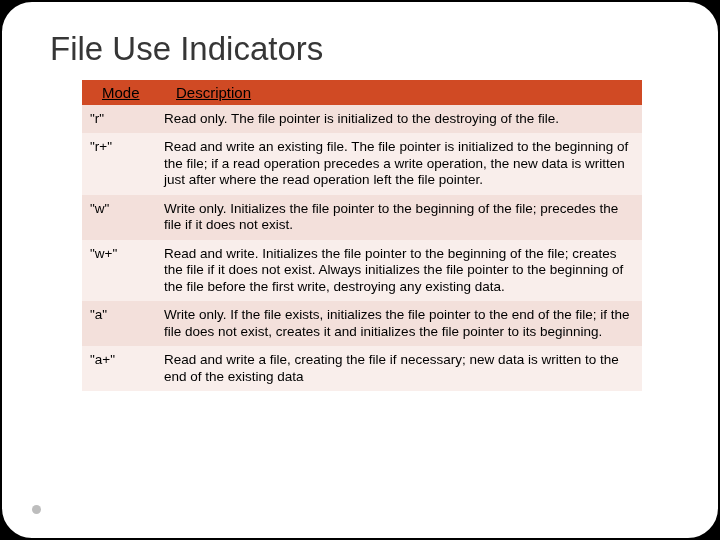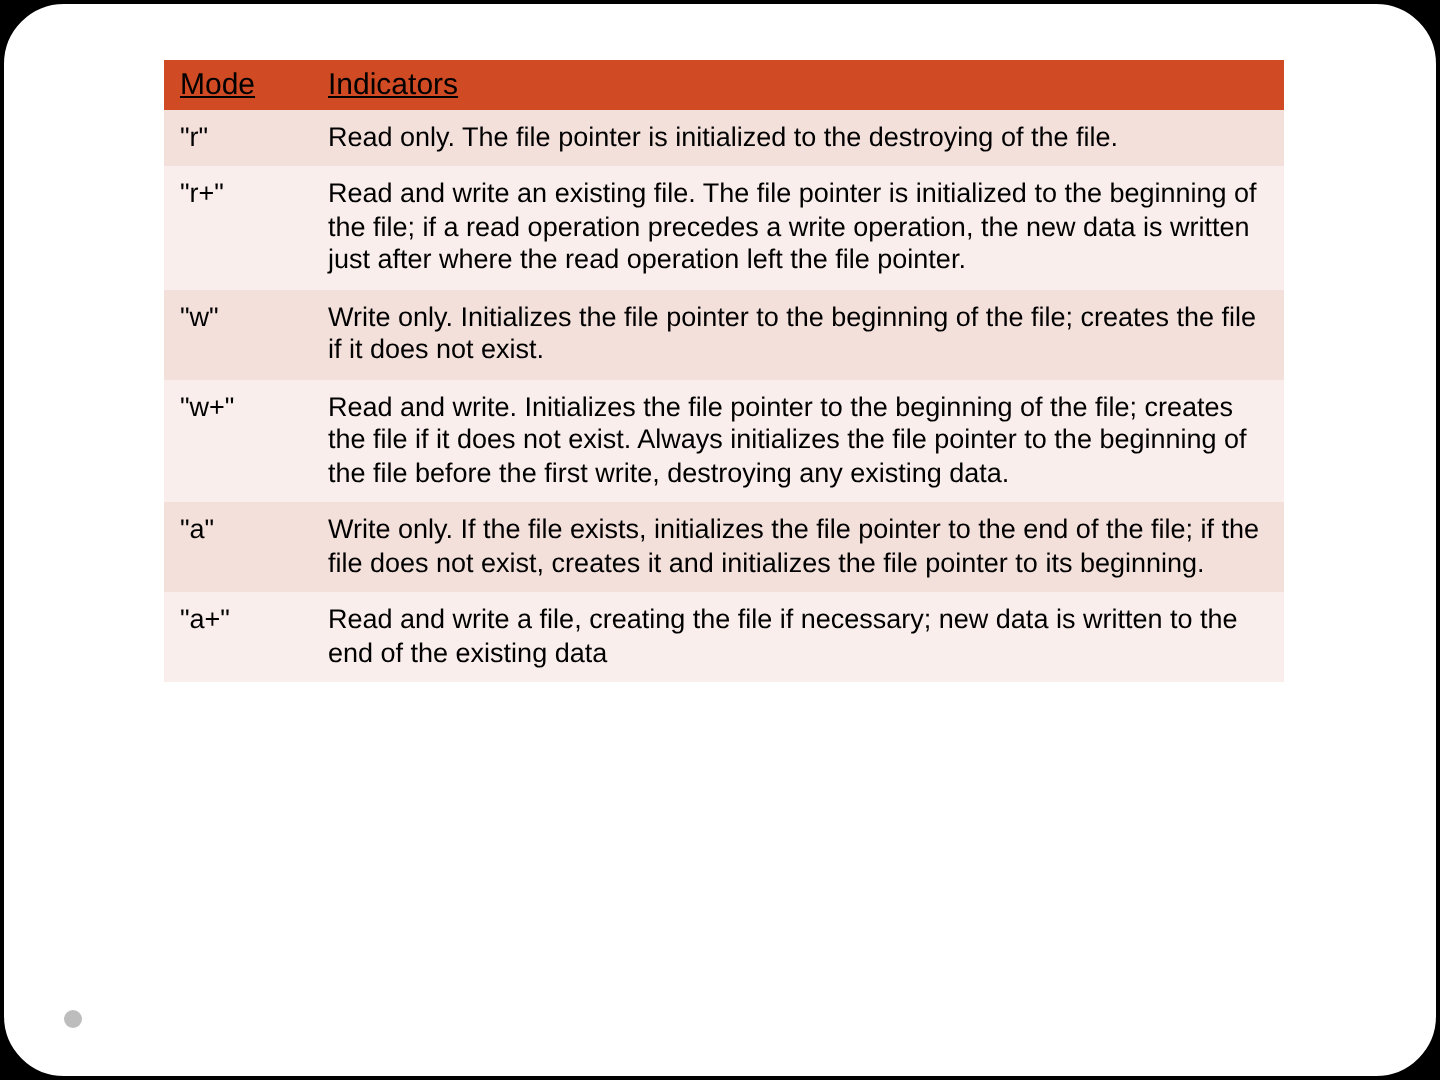--- a/index.html
+++ b/index.html
@@ -1,54 +1,55 @@
 <!DOCTYPE html>
 <html><head>
 <meta charset="utf-8">
 <style>
   html,body{margin:0;padding:0;width:720px;height:540px;background:#000;font-family:Arial,Helvetica,sans-serif}
   .slide{position:relative;box-sizing:border-box;width:720px;height:540px;background:#fff;border:2px solid #000;border-radius:32px;padding:28px 40px 20px 40px;overflow:hidden}
   .title{font-size:33px;font-weight:400;color:#363636;margin:0 0 12px 8px;letter-spacing:0}
   table{width:88%;margin-left:40px;border-collapse:collapse;table-layout:fixed}
   col.mode{width:74px}
-  th{background:#d04a24;color:#000;text-align:left;font-size:15px;font-weight:400;padding:4px 8px;border:0;text-decoration:underline}
+  th{background:#d04a24;color:#000;text-align:left;font-size:15px;font-weight:400;padding:4px 20px;border:0;text-decoration:underline}
   td{font-size:13.5px;line-height:1.22;padding:6px 8px;vertical-align:top;color:#000}
   td.mode{font-family:Arial;white-space:nowrap}
   tr.odd td{background:#f3e0db}
   tr.even td{background:#f9eeeb}
   .dot{position:absolute;left:30px;bottom:24px;width:9px;height:9px;border-radius:50%;background:#bdbdbd}
 </style>
 </head>
 <body>
 
 <div class="slide">
+  <h1 class="title">File Use Indicators</h1>
 
   <table>
     <colgroup>
         <col class="mode">
         <col>
       </colgroup>
     <thead>
       <tr>
         <th>Mode</th>
-        <th>Indicators</th>
+        <th>Description</th>
       </tr>
     </thead>
     <tbody>
       <tr class="odd">
           <td class="mode">"r"</td>
           <td>Read only. The file pointer is initialized to the destroying of the file.</td>
         </tr>
       <tr class="even">
           <td class="mode">"r+"</td>
           <td>Read and write an existing file. The file pointer is initialized to the beginning of the file; if a read operation precedes a write operation, the new data is written just after where the read operation left the file pointer.</td>
         </tr>
       <tr class="odd">
           <td class="mode">"w"</td>
-          <td>Write only. Initializes the file pointer to the beginning of the file; creates the file if it does not exist.</td>
+          <td>Write only. Initializes the file pointer to the beginning of the file; precedes the file if it does not exist.</td>
         </tr>
       <tr class="even">
           <td class="mode">"w+"</td>
           <td>Read and write. Initializes the file pointer to the beginning of the file; creates the file if it does not exist. Always initializes the file pointer to the beginning of the file before the first write, destroying any existing data.</td>
         </tr>
       <tr class="odd">
           <td class="mode">"a"</td>
           <td>Write only. If the file exists, initializes the file pointer to the end of the file; if the file does not exist, creates it and initializes the file pointer to its beginning.</td>
         </tr>
       <tr class="even">

